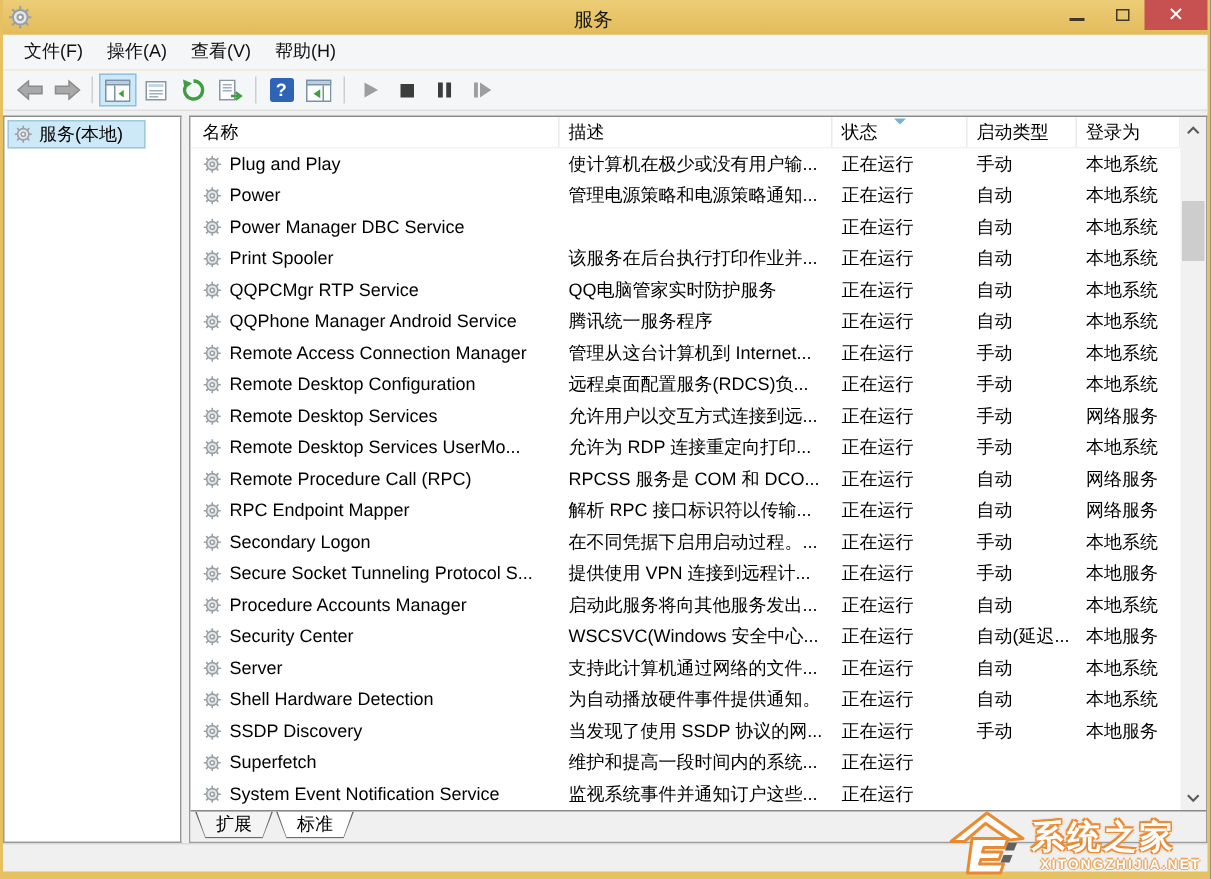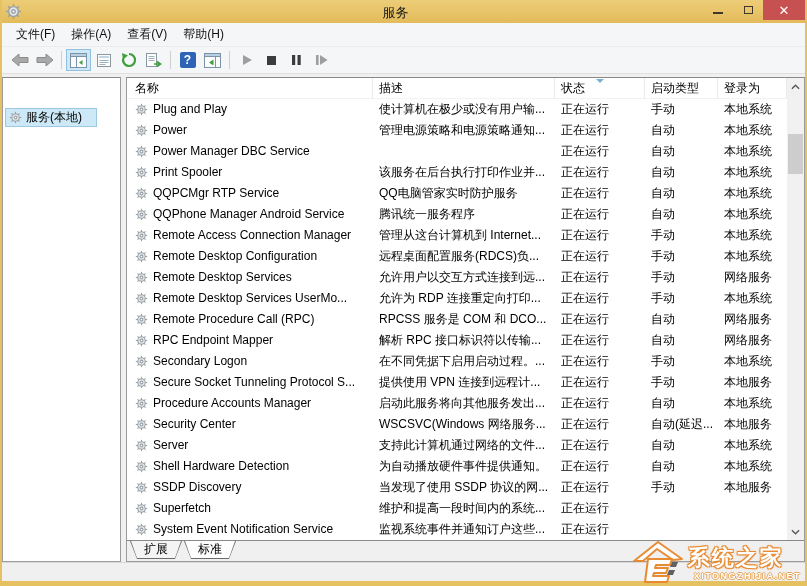--- a/index.html
+++ b/index.html
@@ -75,21 +75,20 @@
   .left-panel {
     width: 119px; background: #fff;
     border: 1px solid #9b9b9b; border-top-color:#8a8a8a;
     padding: 2px;
   }
   .tree-item {
     display: flex; align-items: center; gap: 4px;
     background: #cde8f6; border: 1px solid #9ec8e2;
     height: 19px; padding: 0 3px; font-size: 12px; color: #000;
     width: 92px;
-    margin-top: 28px;
   }
   .splitter { width: 5px; }
   .right-panel {
     flex: 1; background: #fff;
     border: 1px solid #9b9b9b; border-top-color:#8a8a8a;
     display: flex; flex-direction: column;
     min-width: 0;
   }
   .listwrap { flex: 1; display: flex; min-height: 0; }
   .listview { flex: 1; min-width: 0; overflow: hidden; font-size: 12px; color: #000; }
@@ -490,21 +489,21 @@
                 <div class="cell c-startup">自动</div>
                 <div class="cell c-logon">本地系统</div>
               </div>
               <div class="row">
                 <div class="cell c-name">
                   <svg class="gear-s">
                     <use href="#gear"></use>
                   </svg>
                   <span>Security Center</span>
                 </div>
-                <div class="cell c-desc">WSCSVC(Windows 网络服务...</div>
+                <div class="cell c-desc">WSCSVC(Windows 安全中心...</div>
                 <div class="cell c-status">正在运行</div>
                 <div class="cell c-startup">自动(延迟...</div>
                 <div class="cell c-logon">本地服务</div>
               </div>
               <div class="row">
                 <div class="cell c-name">
                   <svg class="gear-s">
                     <use href="#gear"></use>
                   </svg>
                   <span>Server</span>

